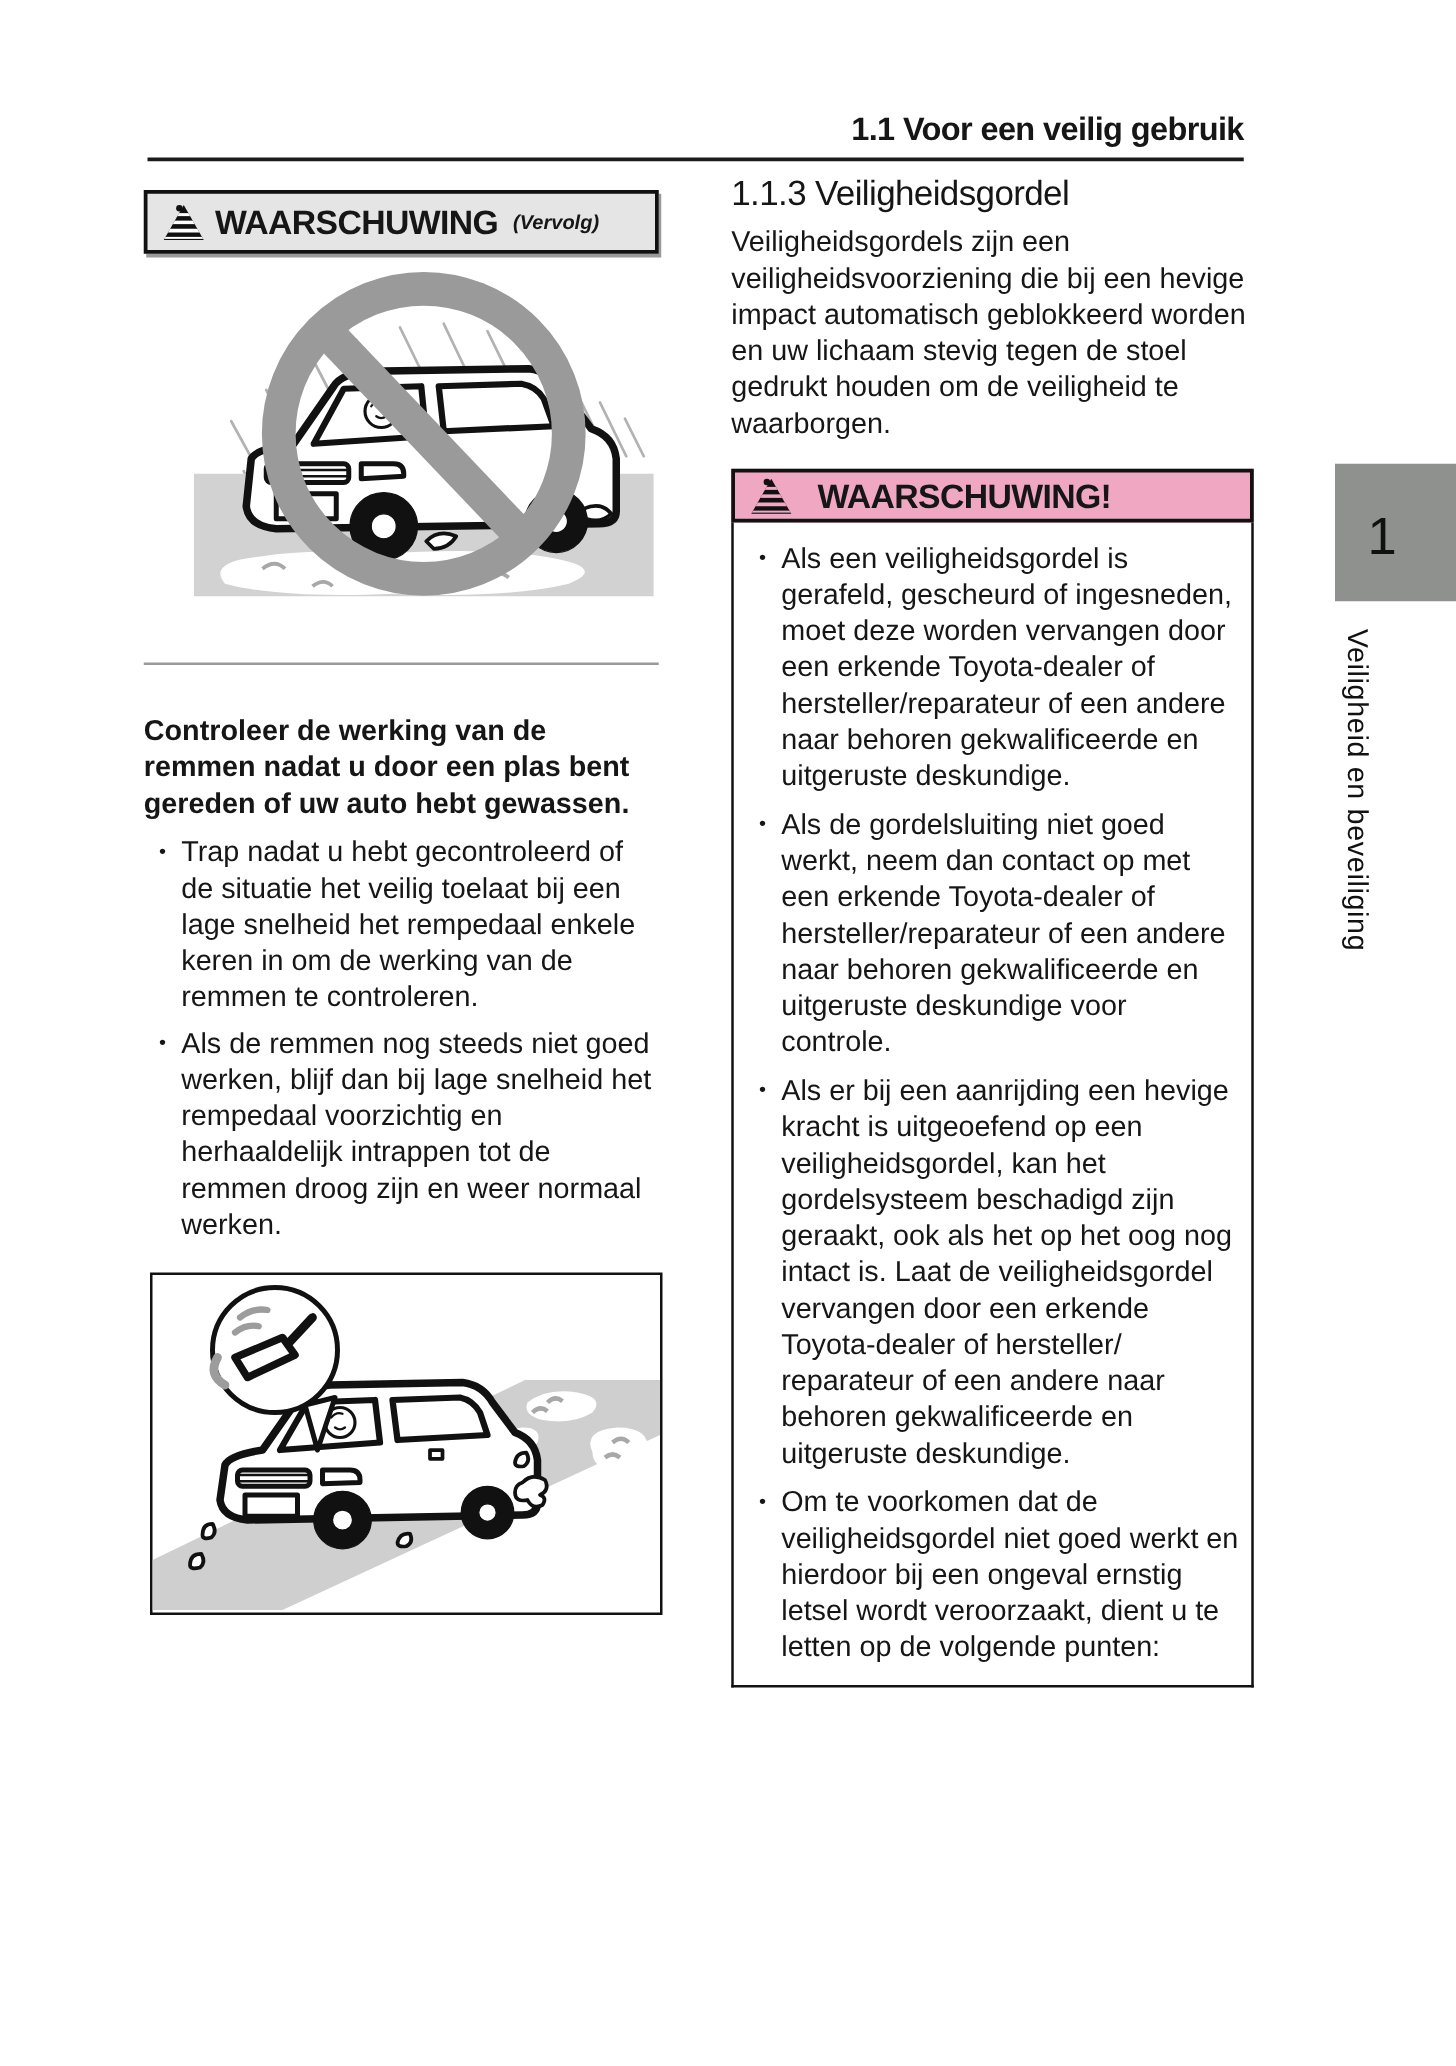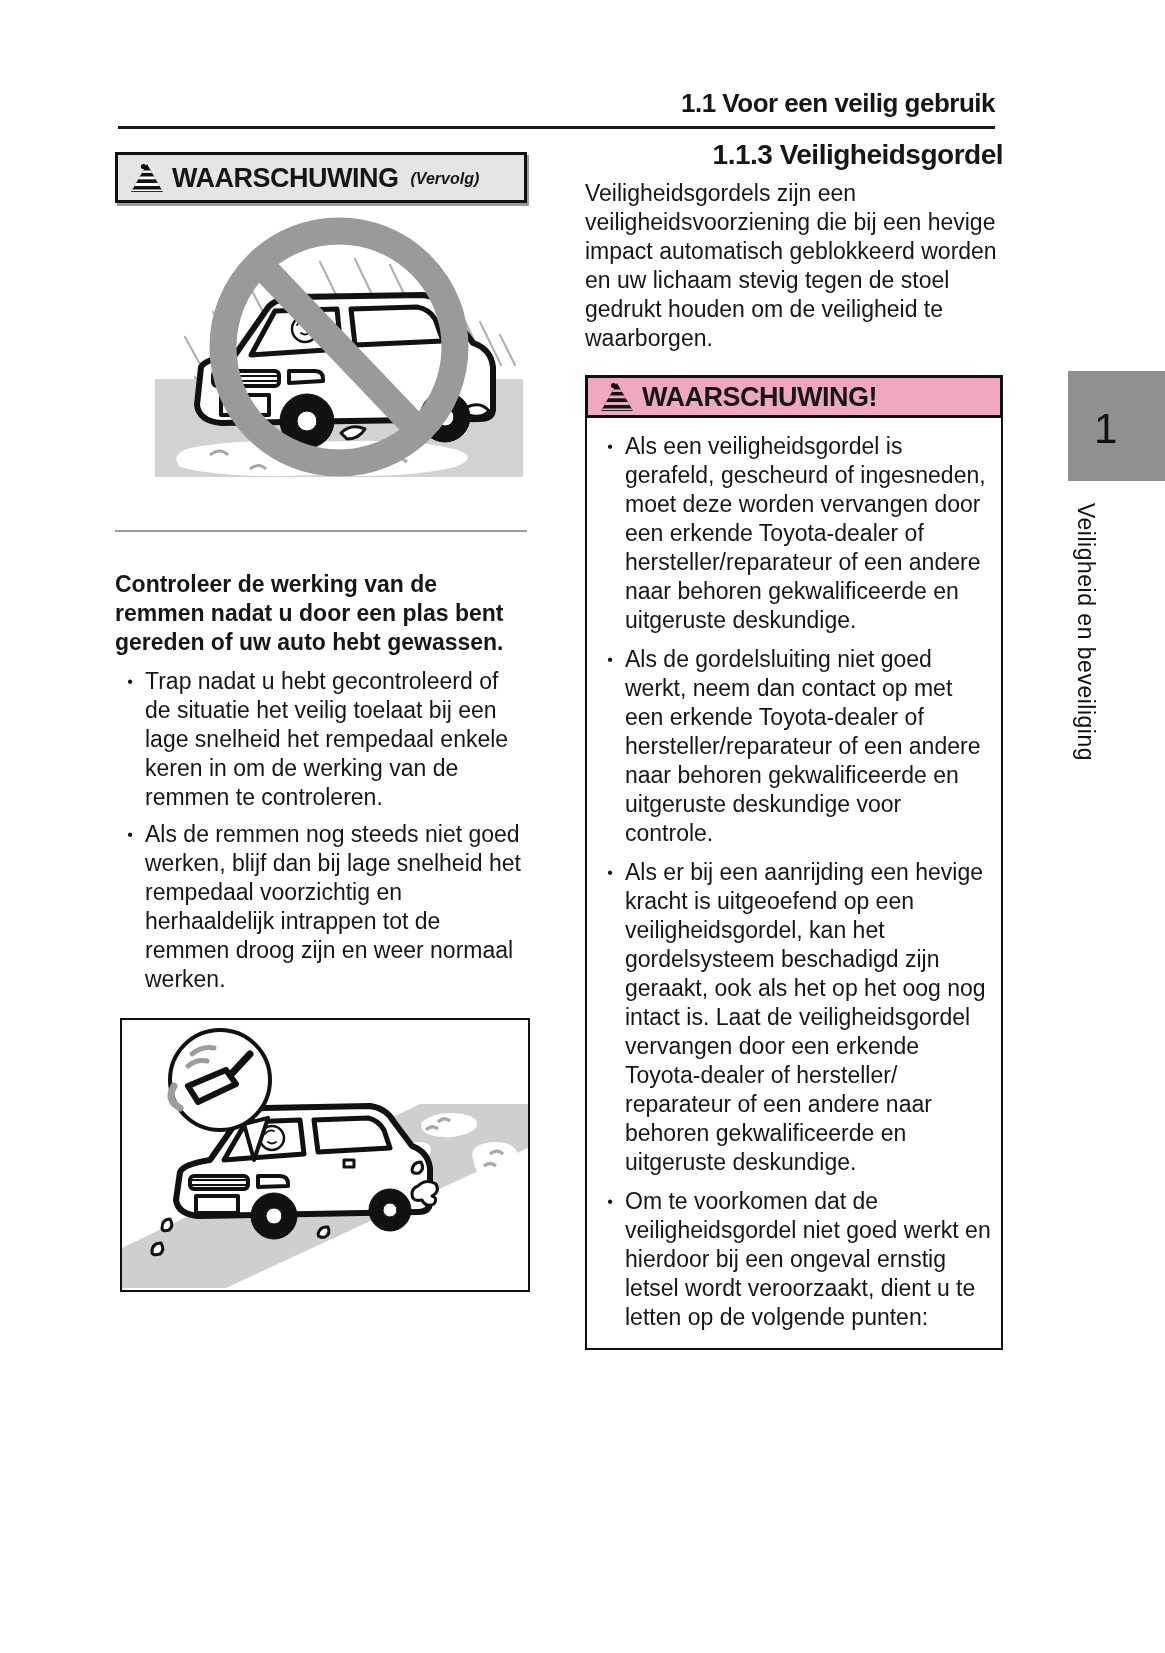--- a/index.html
+++ b/index.html
@@ -69,29 +69,29 @@
   .illus2 {
     margin:24px 0 0 5px; width:410px; height:274px;
     border:2px solid #111; background:#fff;
   }
   .divider {
     margin-top:26px; height:2px; background:#9a9a9a; width:412px;
   }
   .subhead { margin-top:38px; font-weight:bold; }
 
   
-  .section-heading { font-size:28px; font-weight:bold; letter-spacing:-0.5px;text-align:right; }
+  .section-heading { font-size:28px; font-weight:normal; letter-spacing:-0.5px; }
   .col-right .para1 { }
   .col-right .para2 { margin-top:14px; }
 
   .warn-box { margin-top:22px; width:418px; }
   .warn-box-header {
     border:3px solid #111; background:#f0a8c2;
     padding:4px 10px 3px 12px;
-    display:flex; align-items:center; gap:8px;
+    display:flex; align-items:center; gap:20px;
   }
   .warn-box-header .warn-title { font-size:27px; font-weight:bold; letter-spacing:-0.5px; }
   .warn-box-body {
     border:2px solid #111; border-top:none;
     padding:12px 10px 16px 8px;
   }
   .warn-box-body .bullet-list { margin-top:0; }
   .warn-box-body .bullet-list li { margin-top:10px; }
   .warn-box-body .bullet-list li:first-child { margin-top:2px; }
 

